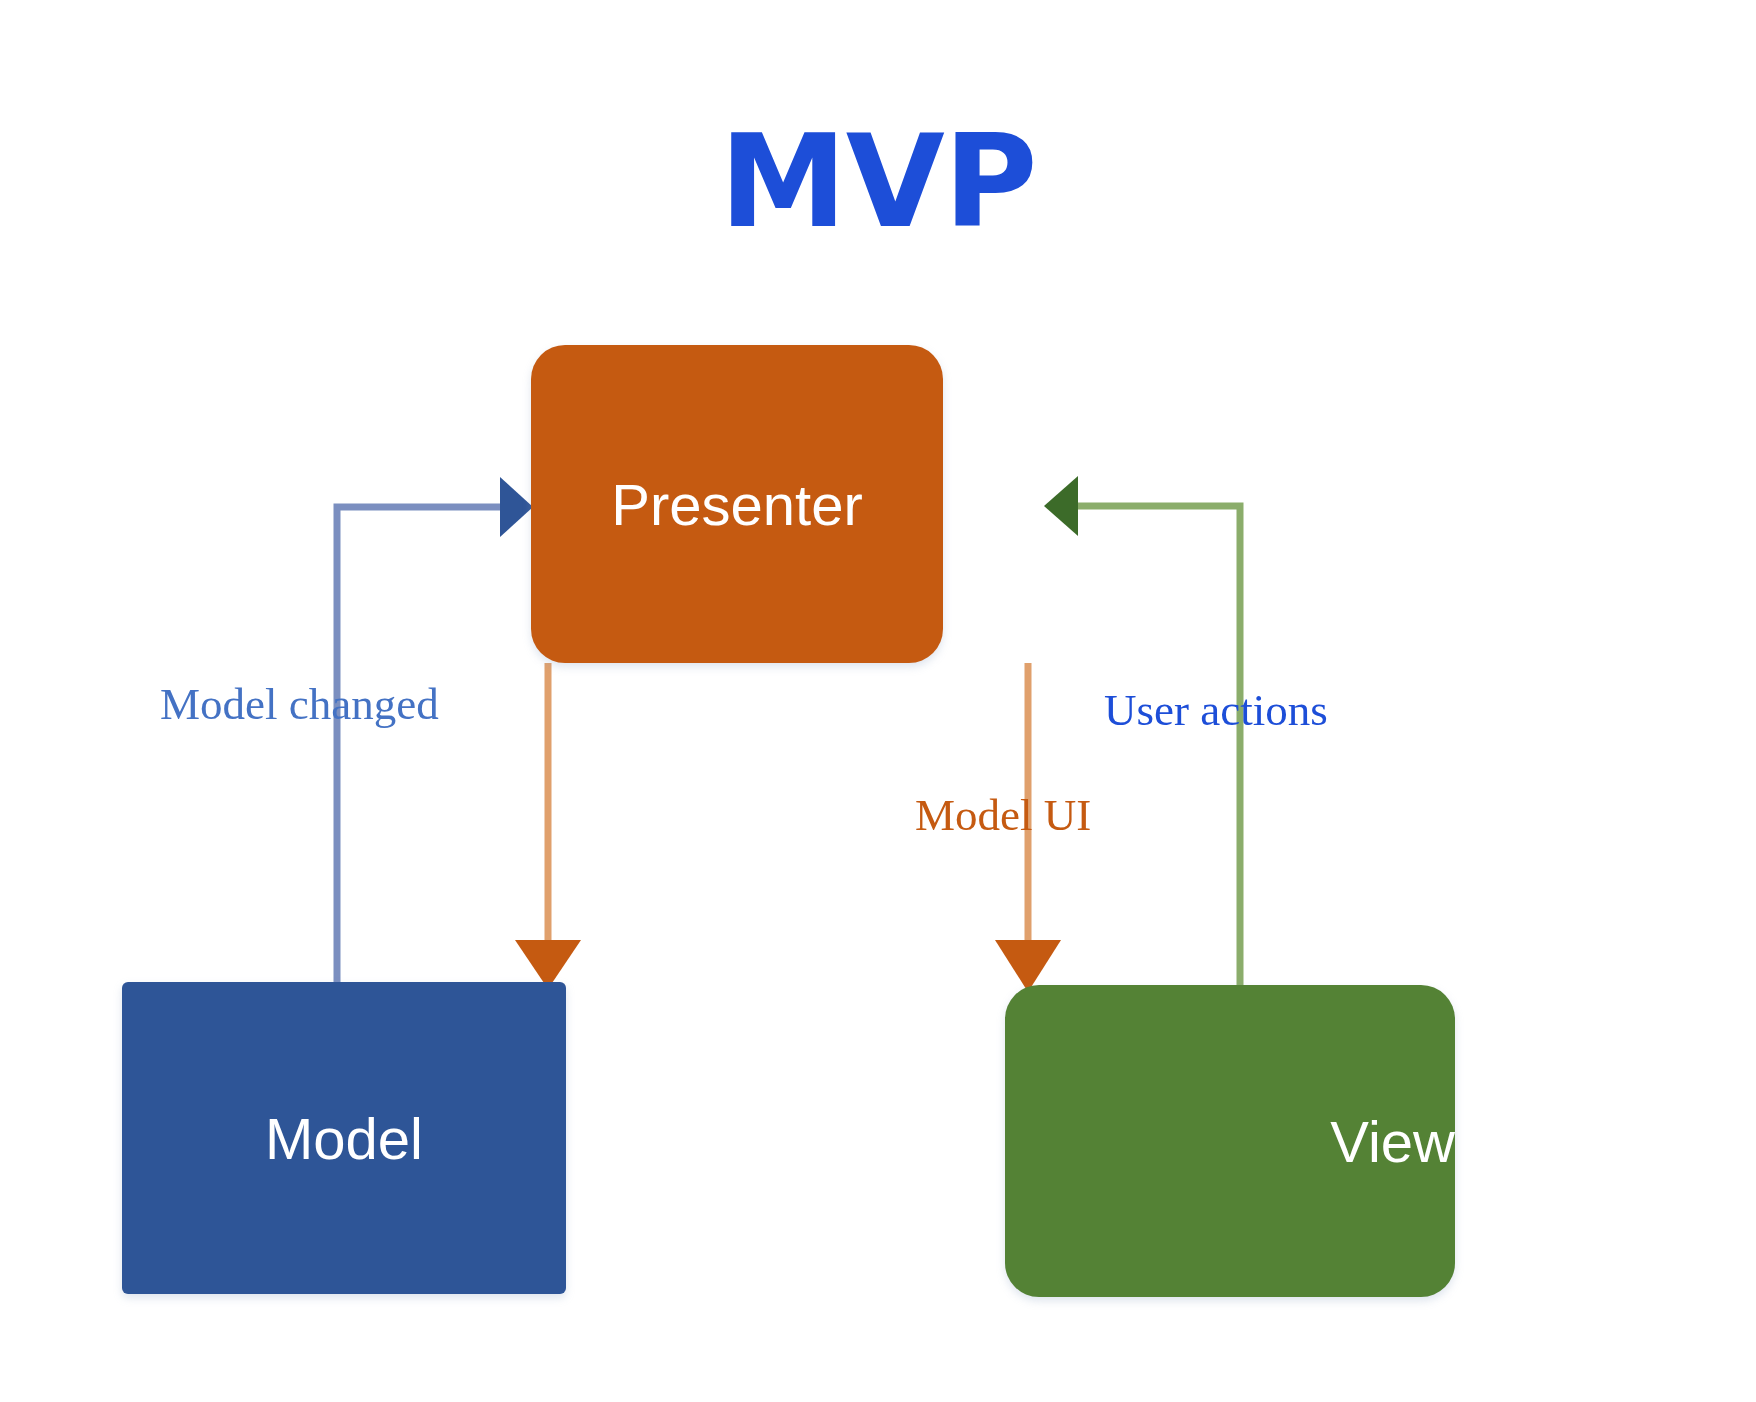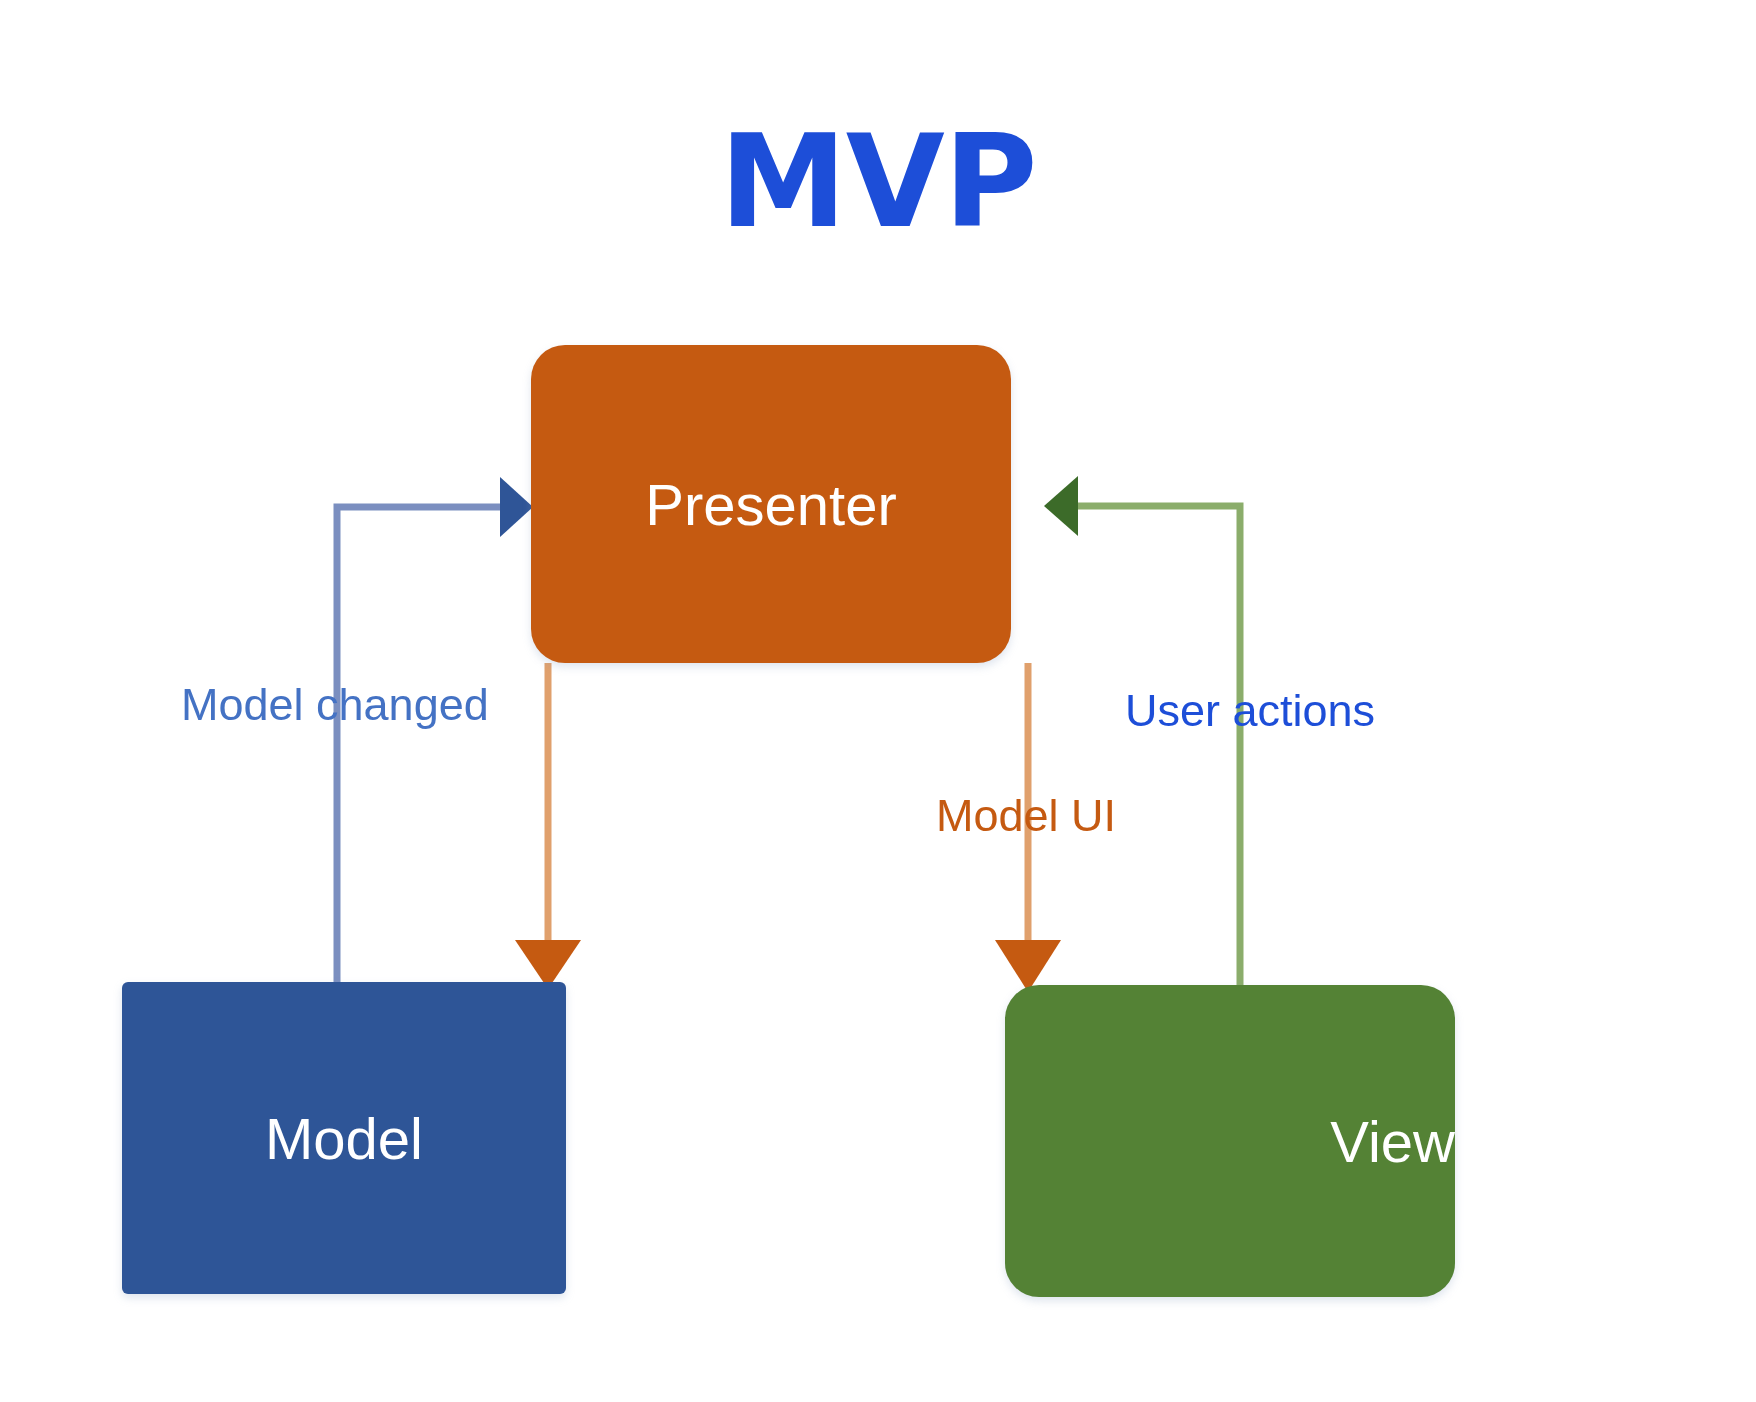--- a/index.html
+++ b/index.html
@@ -43,21 +43,21 @@
     color: #ffffff;
     font-size: 58px;
     font-weight: normal;
     font-family: "Liberation Sans", sans-serif;
     box-shadow: 0 4px 9px rgba(140,160,195,0.28);
     box-sizing: border-box;
   }
   #node-presenter {
     left: 531px;
     top: 345px;
-    width: 480px;
+    width: 412px;
     height: 318px;
     background: #c55a11;
   }
   #node-model {
     left: 122px;
     top: 982px;
     width: 444px;
     height: 312px;
     background: #2e5597;
     border-radius: 6px;
@@ -68,24 +68,23 @@
     width: 450px;
     height: 312px;
     background: #548235;
     justify-content: flex-end;
   }
 
   
   .edge-label {
     position: absolute;
     font-size: 45px;
-    font-family: Liberation Sans, sans-serif;
+    font-family: Liberation Serif, serif;
     white-space: nowrap;
     line-height: 1;
-    margin-left: 21px;
   }
   #label-model-changed {
     left: 160px;
     top: 682px;
     color: #4472c4;
   }
   #label-update-model {
     left: 388px;
     top: 793px;
     color: #c55a11;

